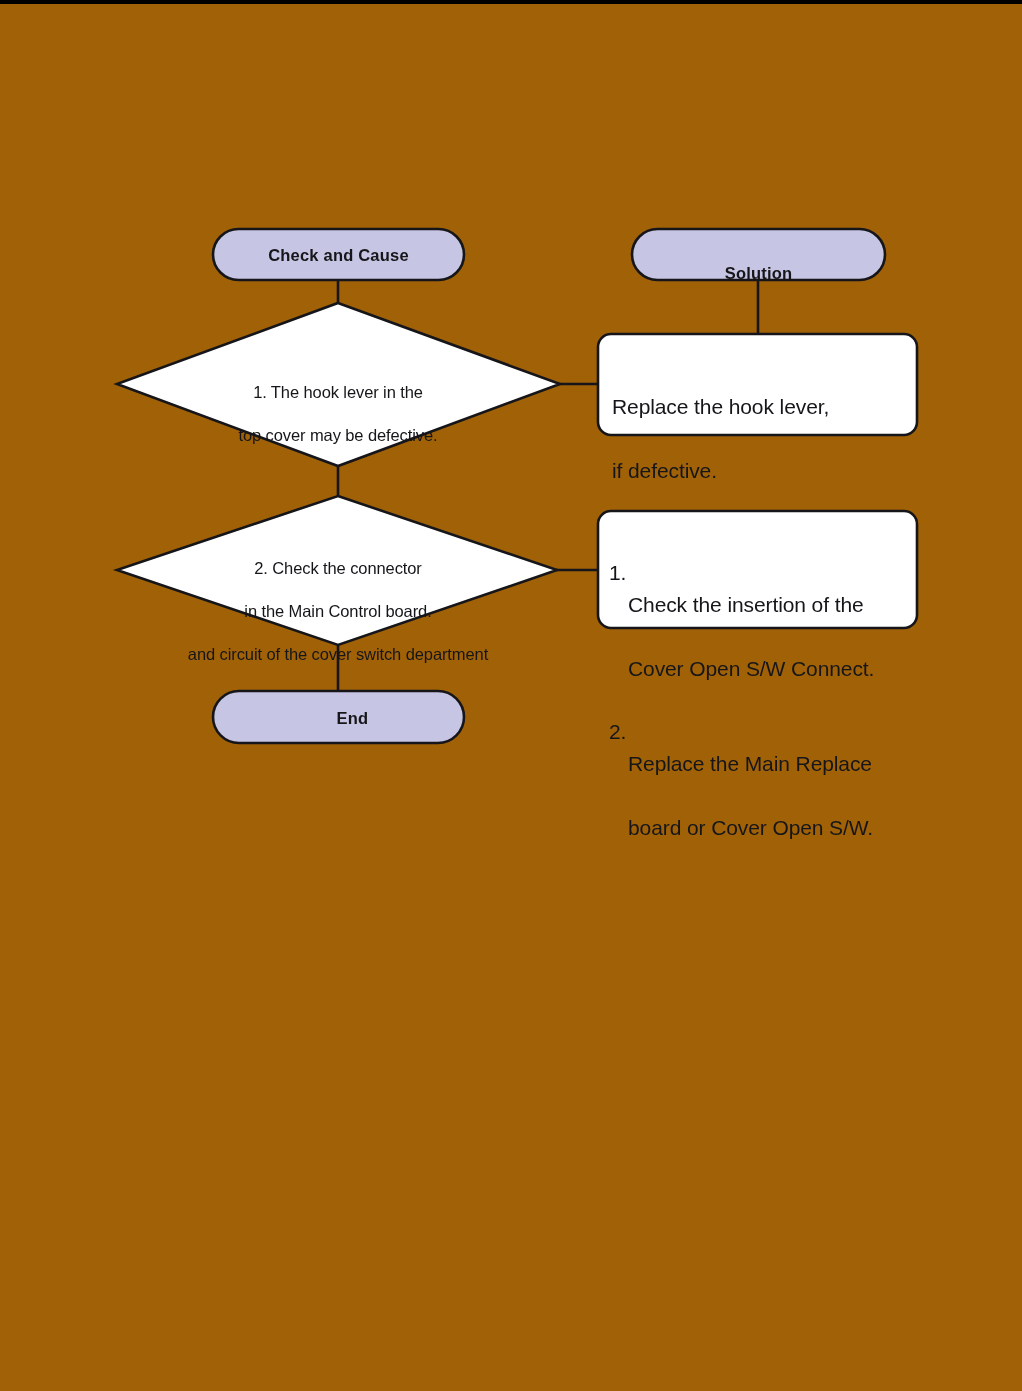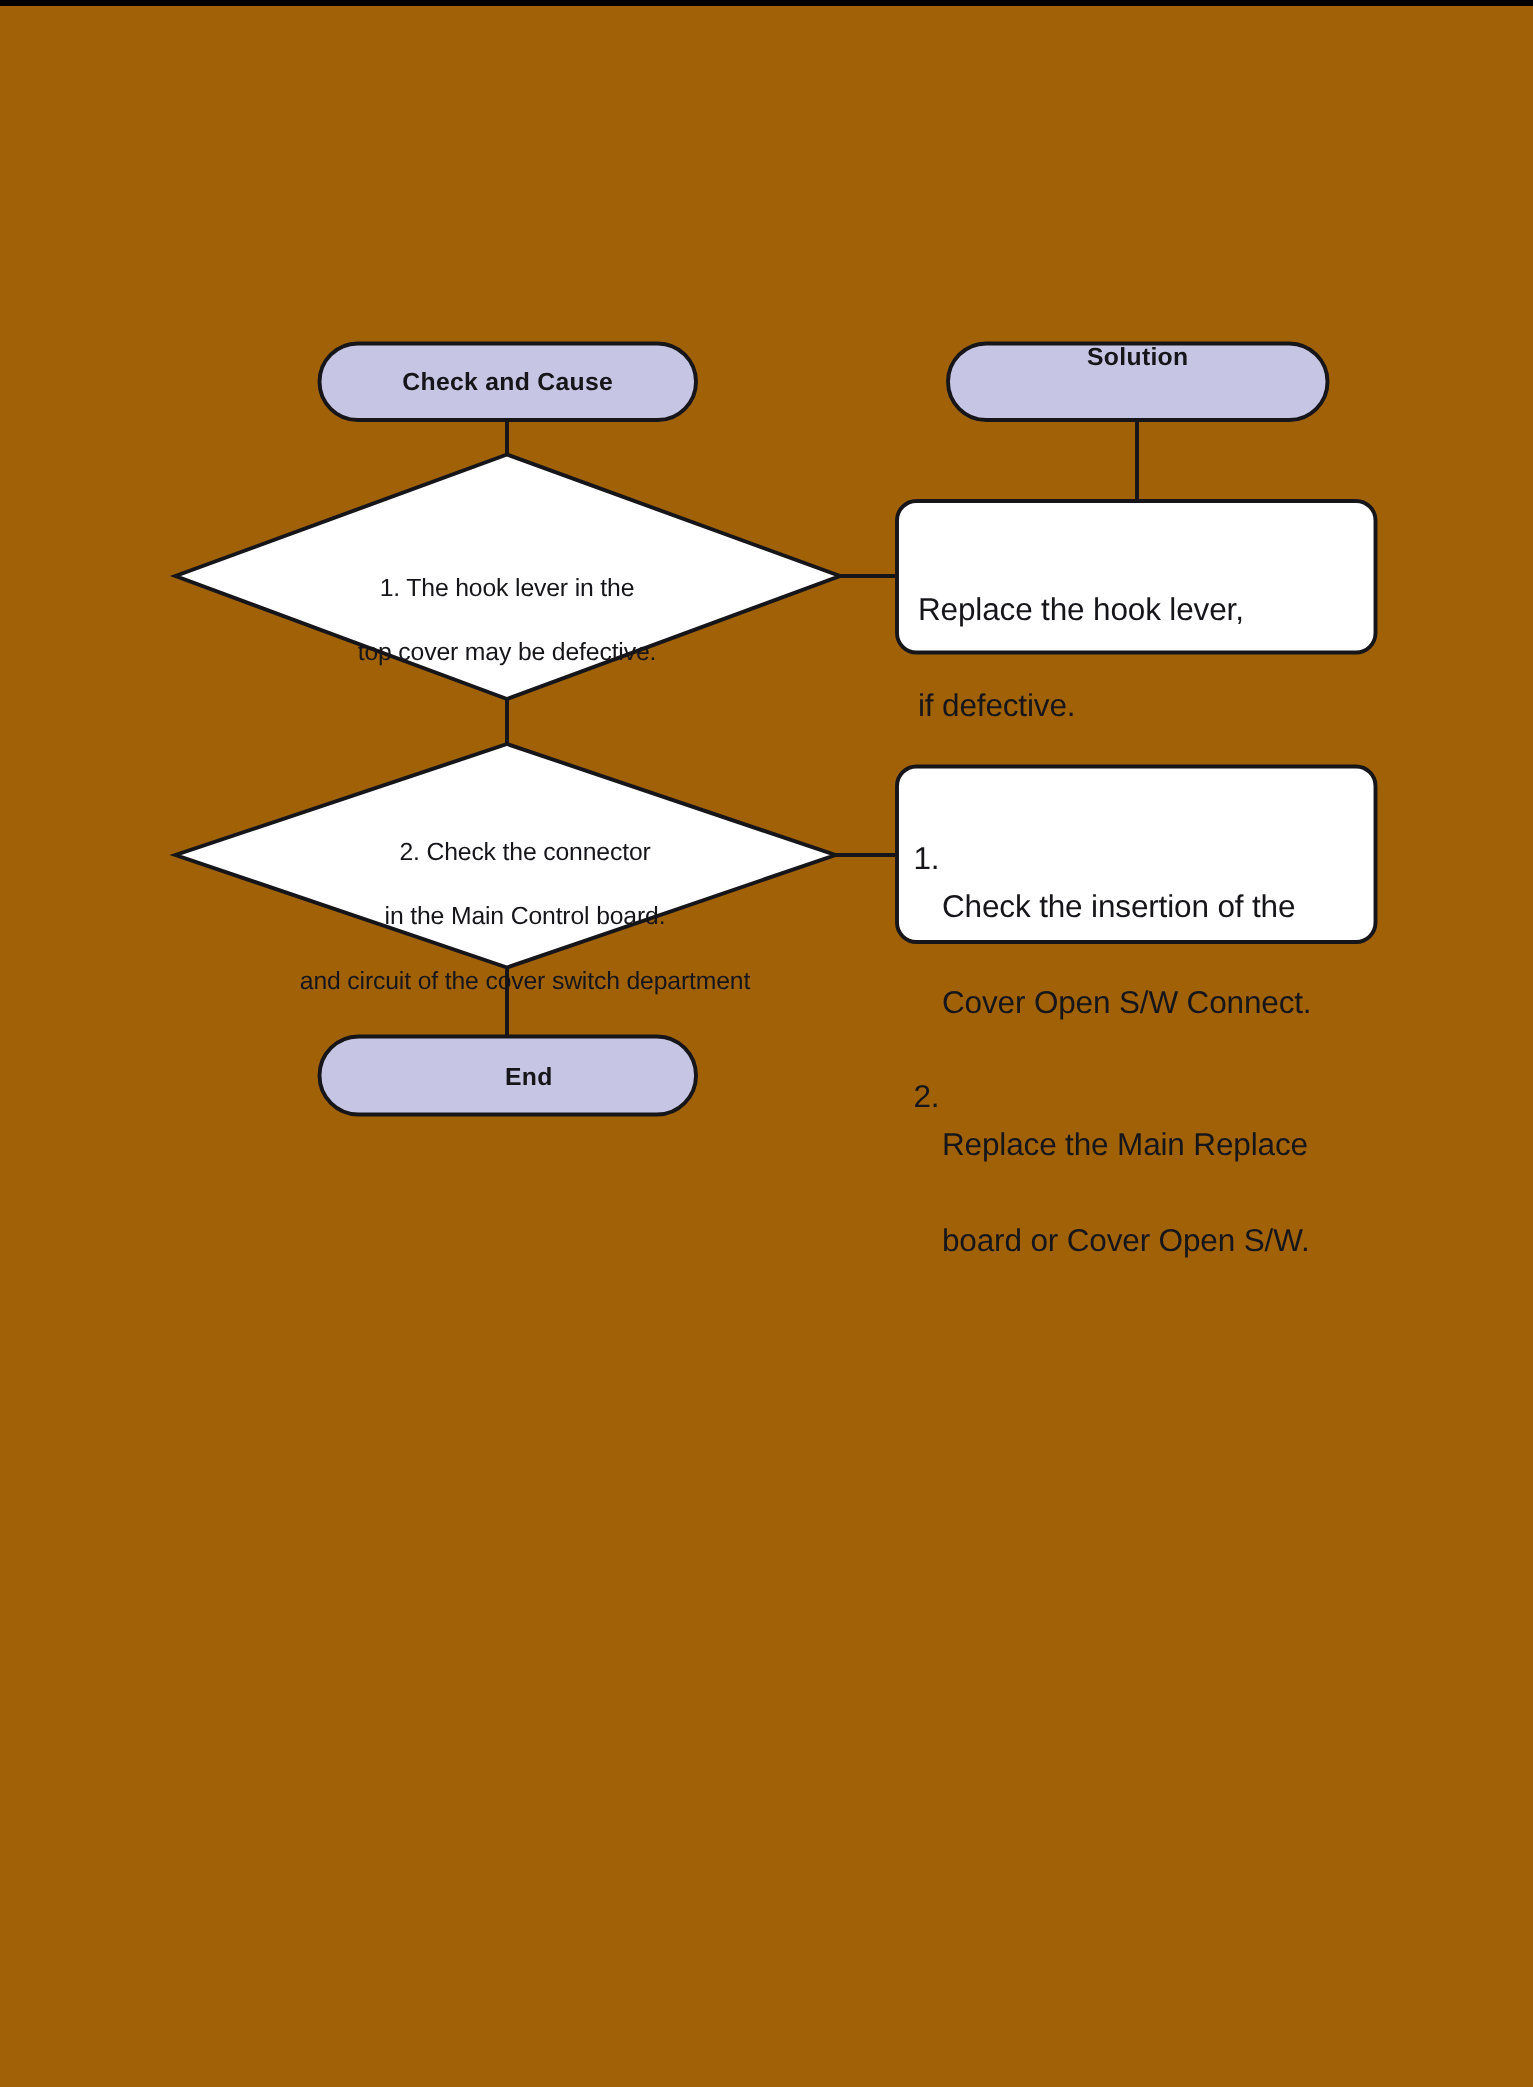--- a/index.html
+++ b/index.html
@@ -106,28 +106,28 @@
 
     <rect x="598" y="334" width="319" height="101" rx="13" ry="13" fill="#ffffff" stroke="#16161a" stroke-width="2.6"></rect>
 
     <rect x="598" y="511" width="319" height="117" rx="13" ry="13" fill="#ffffff" stroke="#16161a" stroke-width="2.6"></rect>
 
     <rect x="213" y="691" width="251" height="52" rx="26" ry="26" fill="#c6c5e3" stroke="#16161a" stroke-width="2.6"></rect>
   </svg>
 
   <div class="node-text terminator-label" style="left:213px; top:245px; width:251px;">Check and Cause</div>
 
-  <div class="node-text terminator-label" style="left:632px; top:228px; width:253px;">Solution</div>
+  <div class="node-text terminator-label" style="left:632px; top:263px; width:253px;">Solution</div>
 
   <div class="node-text diamond-label" style="left:138px; top:361px; width:400px;">
     <div>1. The hook lever in the</div>
     <div>top cover may be defective.</div>
   </div>
 
-  <div class="node-text diamond-label" style="left:140px; top:537px; width:420px;">
+  <div class="node-text diamond-label" style="left:128px; top:537px; width:420px;">
     <div>2. Check the connector</div>
     <div>in the Main Control board.</div>
     <div>and circuit of the cover switch department</div>
   </div>
 
   <div class="node-text terminator-label" style="left:213px; top:708px; width:279px;">End</div>
 
   <div class="box-text" style="left:612px; top:359px; width:296px;">
     <div>Replace the hook lever,</div>
     <div>if defective.</div>

